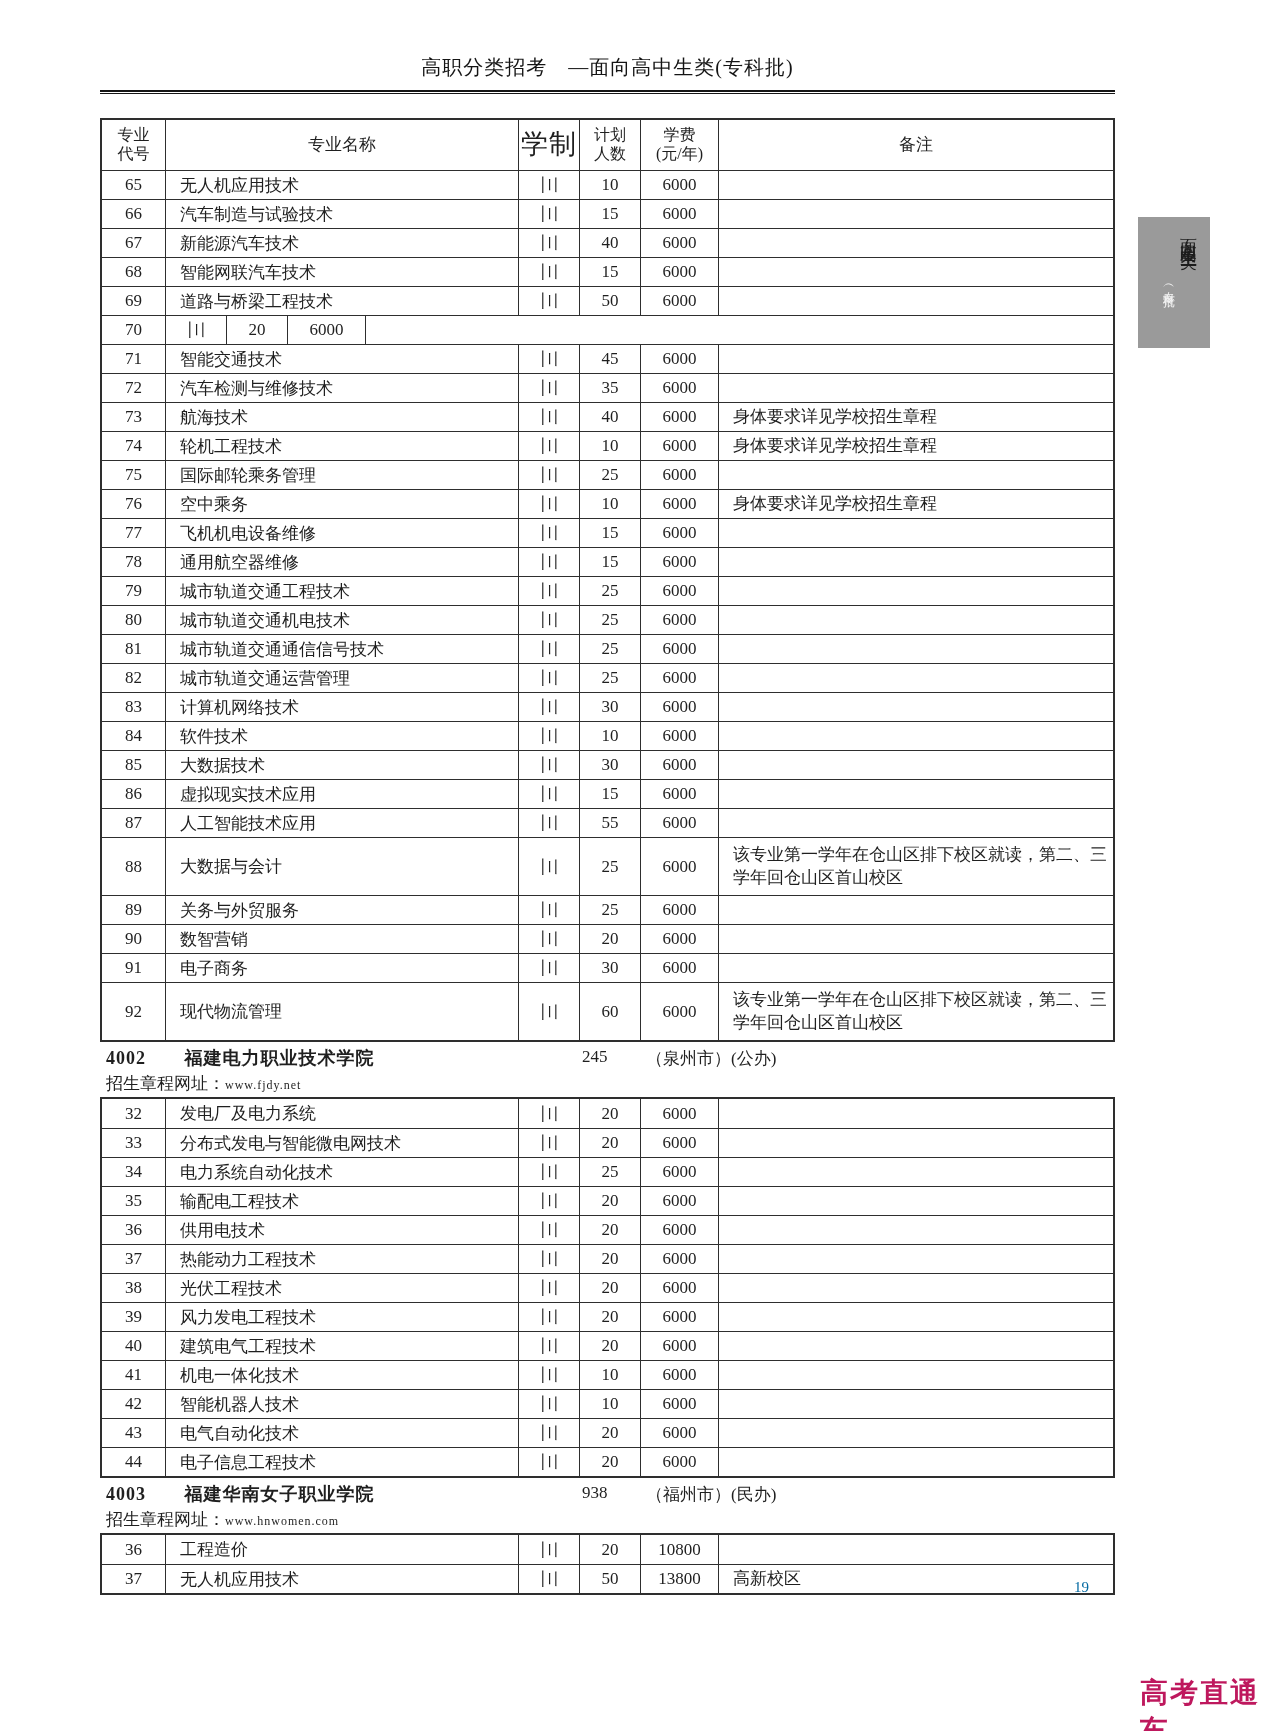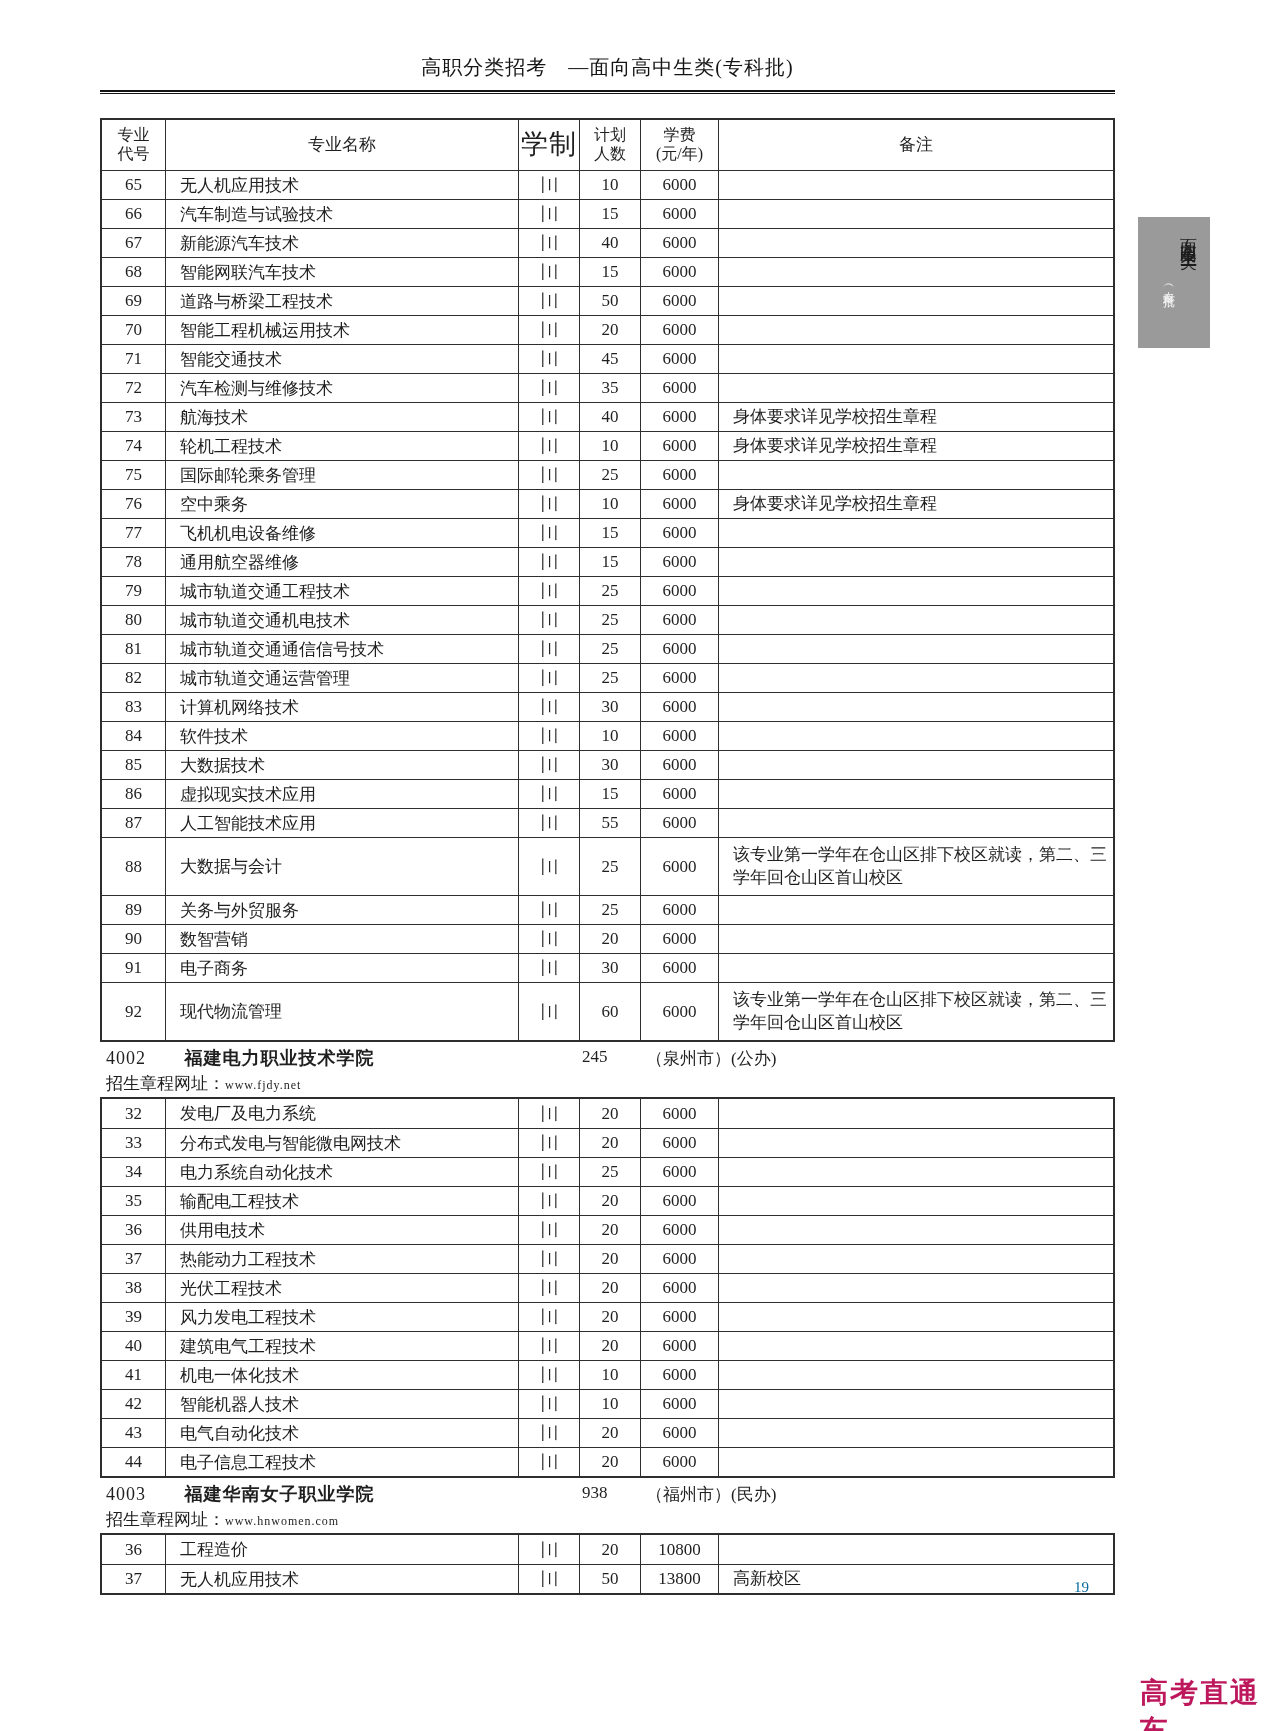--- a/index.html
+++ b/index.html
@@ -30,21 +30,21 @@
 
   .thead-row { min-height:50px;justify-content:center; }
   .thead-row .cell { justify-content:center; text-align:center; padding-left:0; line-height:1.18; }
   .th-small { font-size:16px; }
   .th-big   { font-size:27px; letter-spacing:1px; }
 
   .dur-rot { display:inline-block; transform:rotate(90deg); font-size:18px; line-height:1; }
 
   .school-block { padding:4px 0 3px 6px; position:relative; min-height:50px; }
   .school-line1 { position:relative; height:26px; font-size:18px; }
-  .s-code { font-weight:normal; letter-spacing:1px; }
+  .s-code { font-weight:bold; letter-spacing:1px; }
   .s-name { font-weight:bold; margin-left:34px; letter-spacing:1px; }
   .s-total { position:absolute; left:476px; top:1px; font-size:17px; }
   .s-loc   { position:absolute; left:540px; top:1px; font-size:17px; }
   .school-line2 { height:22px; font-size:17px; }
   .s-url { font-size:12px; letter-spacing:1px; }
 
   .side-tab { position:absolute; left:1138px; top:217px; width:72px; height:131px;
               background:#9a9a9a; writing-mode:vertical-rl; padding:8px 10px 6px 8px; }
   .side-tab-main { font-size:17px; letter-spacing:3px; color:#1c1c1c; text-align:start; }
   .side-tab-sub  { font-size:12px; letter-spacing:2px; color:#f3f3f3; text-align:center; margin-top:2px; }
@@ -127,21 +127,20 @@
     <div class="cell c-name">道路与桥梁工程技术</div>
     <div class="cell c-dur">
             <span class="dur-rot">三</span>
           </div>
     <div class="cell c-plan">50</div>
     <div class="cell c-fee">6000</div>
     <div class="cell c-remark"></div>
   </div>
         <div class="trow">
     <div class="cell c-code">70</div>
-    <div class="cell c-name">智能工程机械运用技术</div>
     <div class="cell c-dur">
             <span class="dur-rot">三</span>
           </div>
     <div class="cell c-plan">20</div>
     <div class="cell c-fee">6000</div>
     <div class="cell c-remark"></div>
   </div>
         <div class="trow">
     <div class="cell c-code">71</div>
     <div class="cell c-name">智能交通技术</div>

